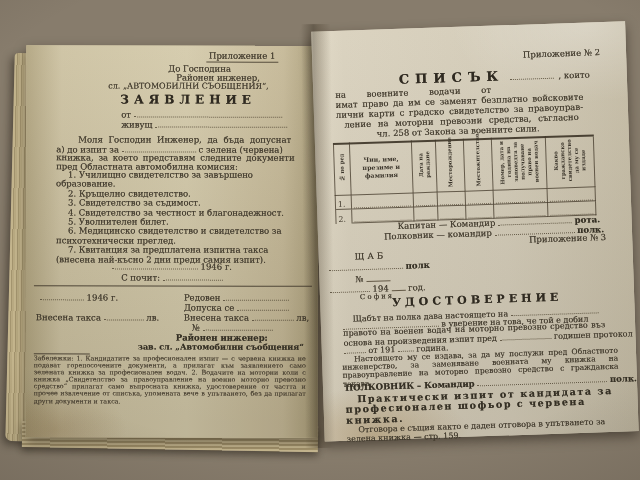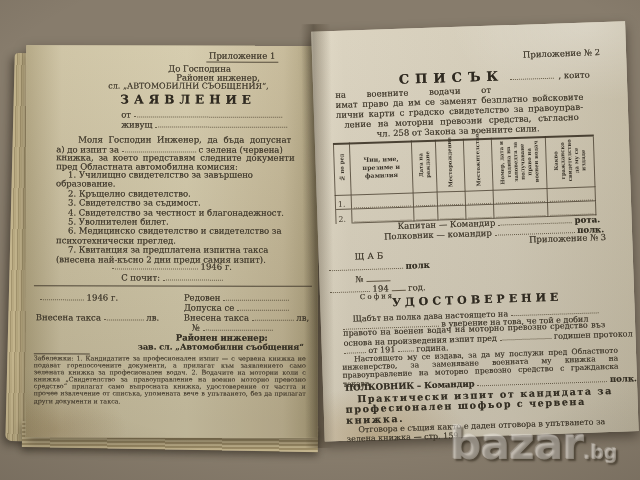--- a/index.html
+++ b/index.html
@@ -298,16 +298,13 @@
         <span class="dots" style="width:130px;"></span>
         <span class="b">полк.</span>
       </div>
       <div class="t b" style="top:364px;left:22px;width:272px;white-space:normal;font-size:9.5px;letter-spacing:1.6px;line-height:10.4px;text-indent:12px;">Практически изпит от кандидата за професионален шофьор с червена книжка.</div>
       <div class="t f8" style="top:396px;left:22px;width:266px;white-space:normal;line-height:8.6px;text-indent:12px;">Отговора е същия както е даден отговора в упътването за зелена книжка — стр. 159.</div>
     </div>
 
     <div class="gutter"></div>
   </div>
 
-  <div class="watermark">
-    <span>bazar</span><span class="suffix">.bg</span>
-  </div>
 </div>
 
 </body></html>

